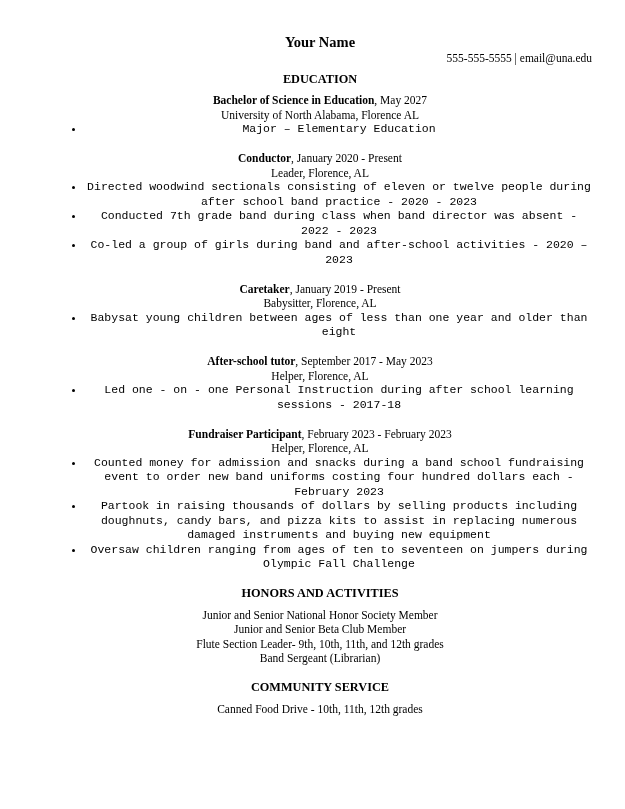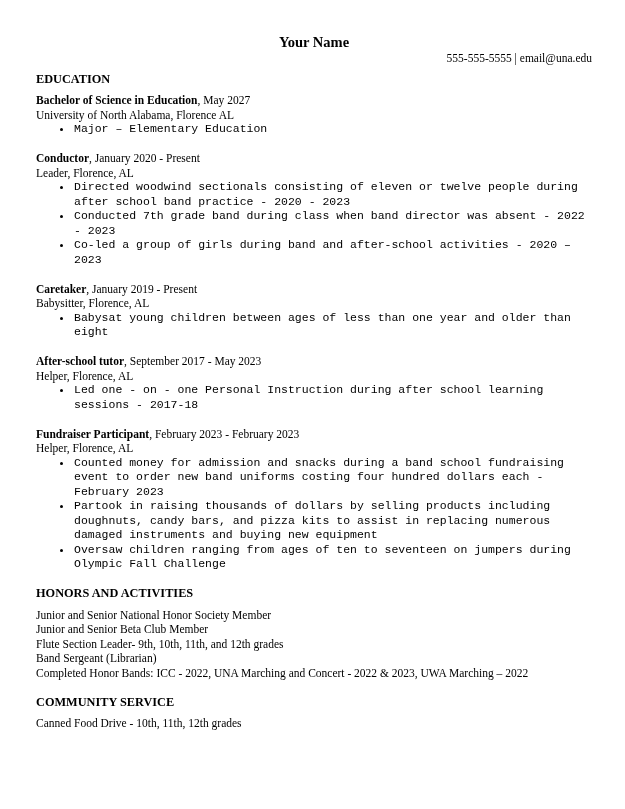--- a/index.html
+++ b/index.html
@@ -9,21 +9,21 @@
     height: 809px;
     overflow: hidden;
     font-family: "Liberation Serif", "DejaVu Serif", serif;
     font-size: 11.5px;
     line-height: 14.5px;
     color: #000000;
   }
   .page {
     width: 625px;
     height: 809px;
-    padding: 33px 33px 0 36px;
+    padding: 33px 33px 0 48px;
     background: #ffffff;
   }
   .name {
     font-size: 14.5px;
     font-weight: 700;
     text-align: center;
     line-height: 18px;
   }
   .contact {
     text-align: right;
@@ -36,21 +36,21 @@
     margin-bottom: 7px;
   }
   .entry { margin-bottom: 14.5px; }
   .lines-block { margin-bottom: 14.5px; }
   ul.bullets {
     list-style: disc outside;
     margin: 0;
     padding-left: 37px;
   }
   ul.bullets li { padding-left: 1px; font-family: Liberation Mono, monospace; }
-  p, li { margin: 0; }
+  p, li { margin: 0; text-align: center; }
   strong { font-weight: 700; }
 </style>
 </head>
 <body>
 
 <div class="page">
 
   <div>
     <p class="name">Your Name</p>
     <p class="contact">555-555-5555 | email@una.edu</p>
@@ -106,21 +106,20 @@
     </div>
   </div>
 
   <div>
     <p class="sec-heading">HONORS AND ACTIVITIES</p>
     <div class="lines-block">
       <p>Junior and Senior National Honor Society Member</p>
       <p>Junior and Senior Beta Club Member</p>
       <p>Flute Section Leader- 9th, 10th, 11th, and 12th grades</p>
       <p>Band Sergeant (Librarian)</p>
-      <p>Completed Honor Bands: ICC - 2022, UNA Marching and Concert - 2022 &amp; 2023, UWA Marching – 2022</p>
     </div>
   </div>
 
   <div>
     <p class="sec-heading">COMMUNITY SERVICE</p>
     <div class="lines-block">
       <p>Canned Food Drive - 10th, 11th, 12th grades</p>
     </div>
   </div>
 

